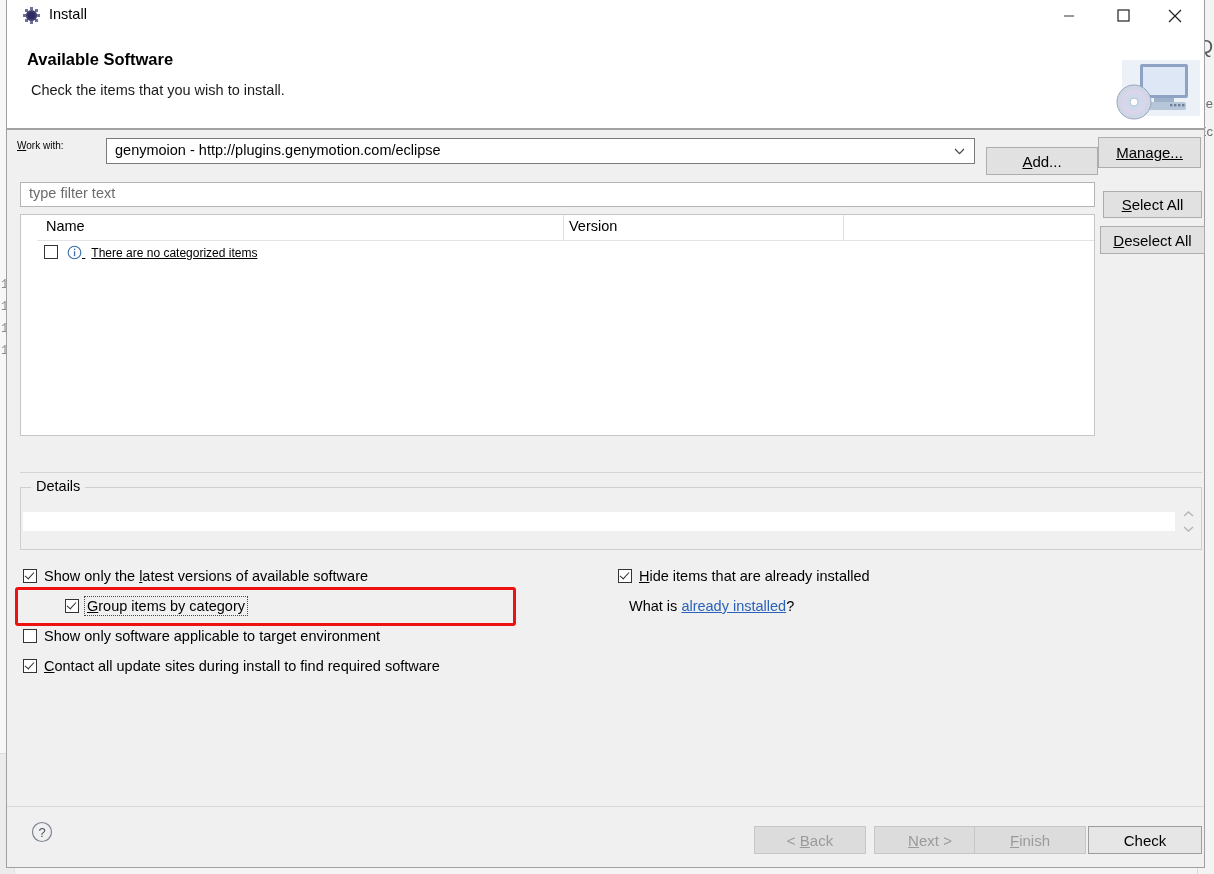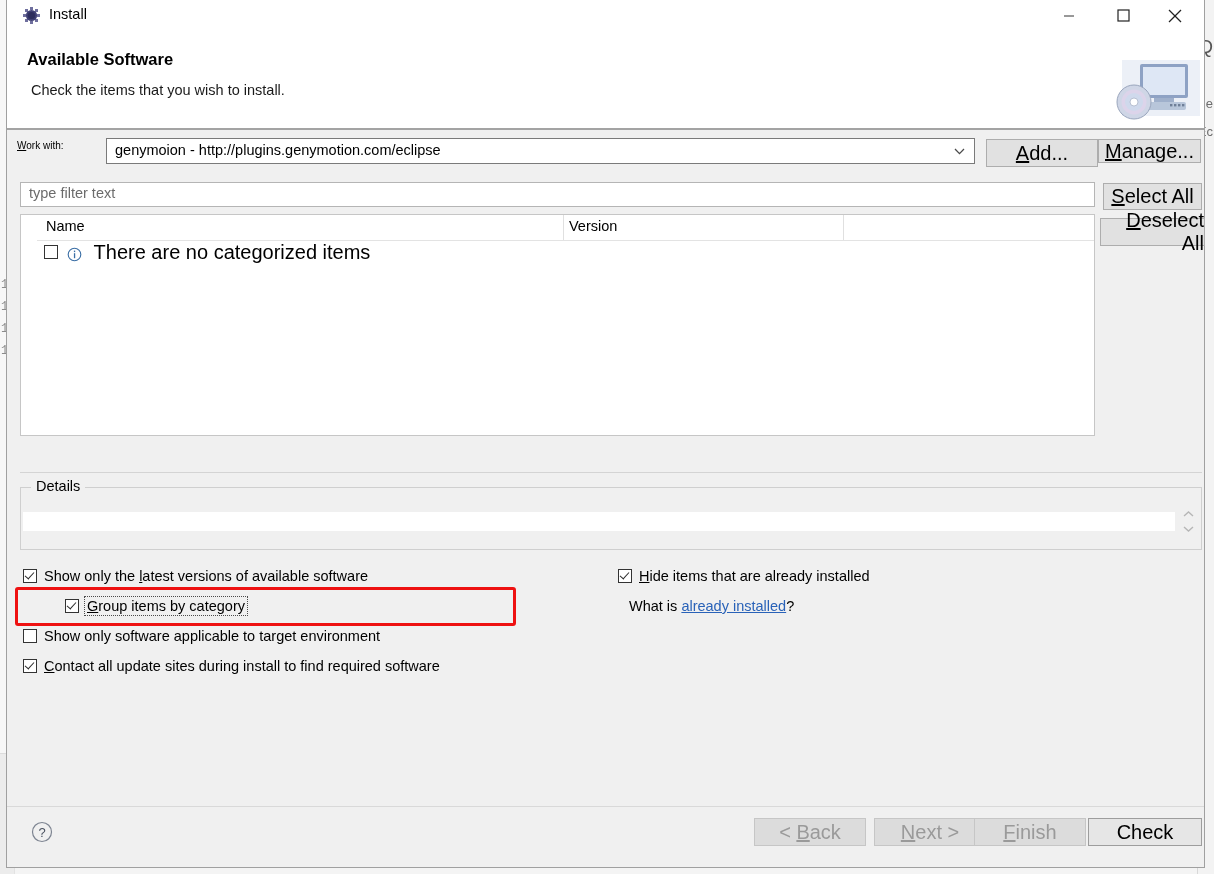--- a/index.html
+++ b/index.html
@@ -180,36 +180,37 @@
     height: 24px;
     display: flex;
     align-items: center;
     justify-content: center;
   }
   .btn {
     background: #e1e1e1;
     border: 1px solid #adadad;
     box-sizing: border-box;
     font-family: "Liberation Sans", sans-serif;
-    font-size: 20px;
+    font-size: 15px;
     color: #000000;
     display: flex;
     align-items: center;
     justify-content: center;
-    text-align: right;
+    text-align: left;
+    margin-top: 8px;
   }
   #btn-add {
     position: absolute;
     left: 979px; top: 139px;
     width: 112px; height: 28px;
   }
   #btn-manage {
     position: absolute;
-    left: 1091px; top: 139px;
-    width: 103px; height: 24px;
+    left: 1091px; top: 129px;
+    width: 103px; height: 31px; text-decoration: underline;
   }
   .mn { text-decoration: underline; }
 
   
   #filter-input {
     position: absolute;
     left: 13px; top: 182px;
     width: 1075px; height: 25px;
     background: #ffffff;
     border: 1px solid #b5b5b5;
@@ -289,22 +290,23 @@
     content: "";
     position: absolute;
     left: 3px; top: 0px;
     width: 4px; height: 8px;
     border: solid #2b2b2b;
     border-width: 0 1.6px 1.6px 0;
     transform: rotate(42deg);
   }
   #tree-row-label {
     margin-left: 9px;
-    font-size: 20px;
+    font-size: 12px;
     white-space: nowrap;
+    text-decoration: underline;
   }
   .info-icon { margin: 0 6px 0 0; }
 
   
   #divider {
     position: absolute;
     left: 13px; top: 472px;
     width: 1182px; height: 1px;
     background: #d4d4d4;
   }

